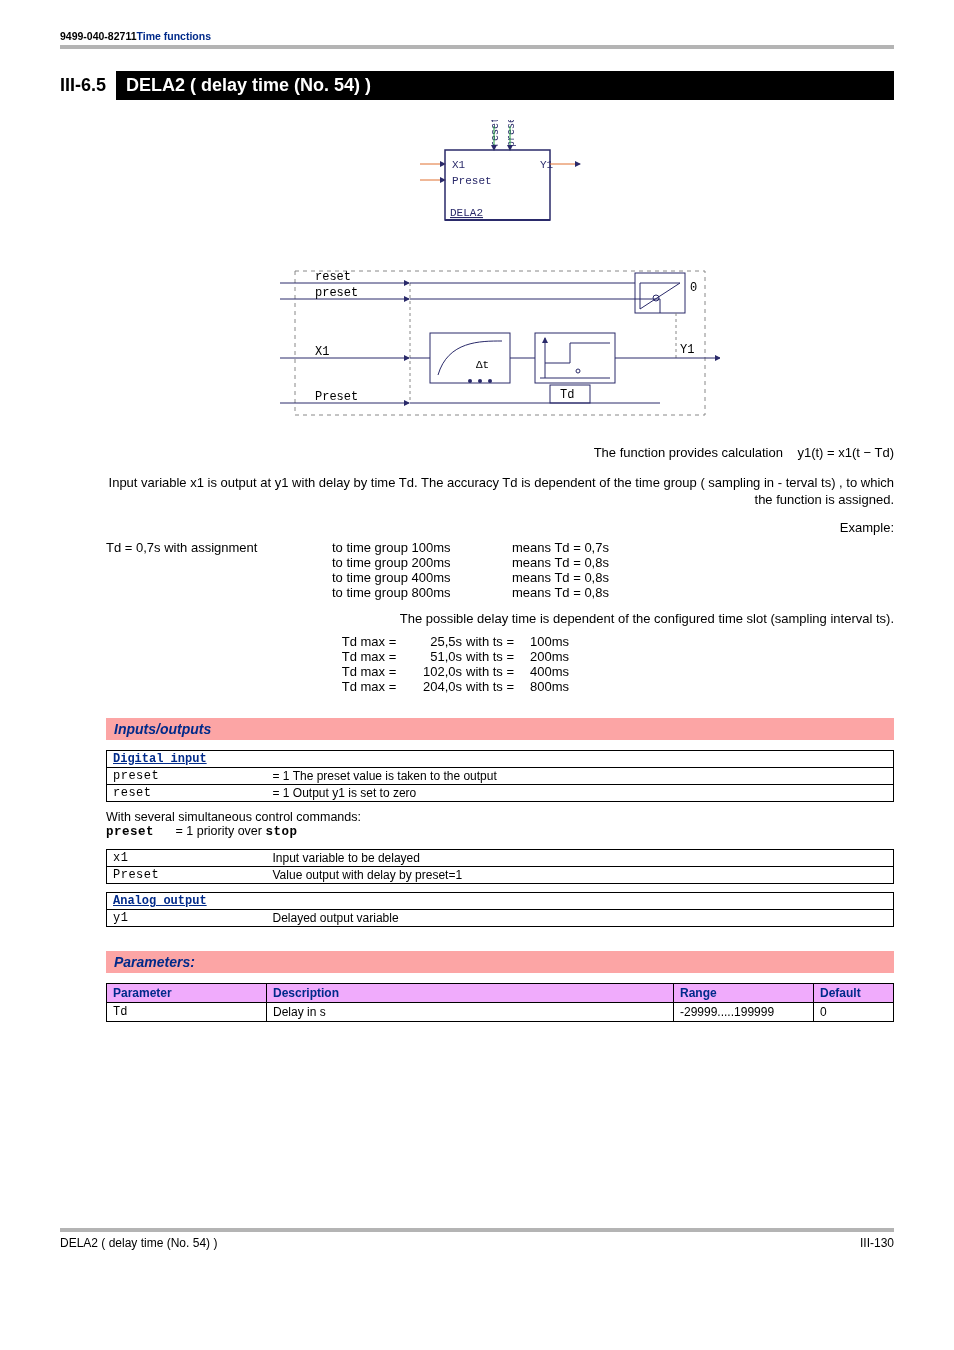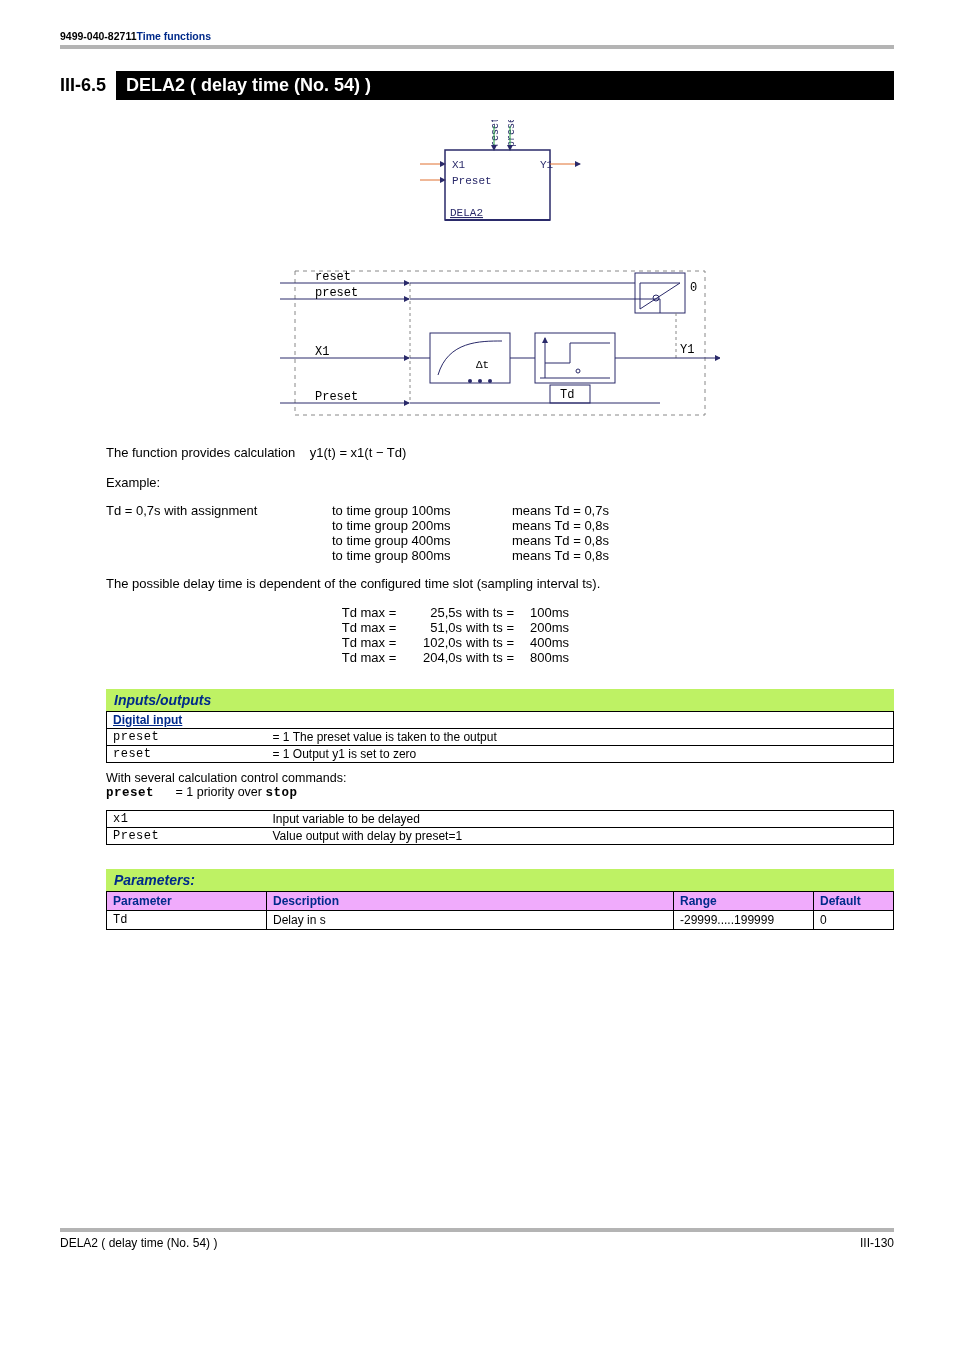--- a/index.html
+++ b/index.html
@@ -26,47 +26,48 @@
     font-weight: bold; font-size: 18px; color: #000;
     padding: 4px 10px 4px 0;
   }
   .sec-bar {
     flex: 1; background: #000; color: #fff;
     font-weight: bold; font-size: 18px;
     padding: 4px 10px;
   }
   .diagram-wrap { text-align: center; margin: 20px auto 18px; }
   svg { display: inline-block; }
-  .body-text { font-size: 13px; line-height: 1.35; margin: 12px 0; }
+  .body-text { font-size: 13px; line-height: 1.35; margin: 0 0; text-align: right; }
   .indent { margin-left: 46px; }
   .example-block { margin: 4px 0 10px 0; font-size: 13px; }
   .example-row { display: flex; }
   .ex-left { width: 226px; }
   .ex-mid { width: 180px; }
   .tdmax-block { margin-left: 230px; font-size: 13px; }
   .tdmax-row { display: flex; }
   .tm-l { width: 70px; text-align: center; padding-right: 4px; }
   .tm-v { width: 60px; text-align: right; padding-right: 4px; }
   .tm-w { width: 64px; padding-right: 4px; }
   .tm-t { width: 52px; text-align: left; }
 
   .subhead {
-    background: #bef264; color: #002a8a;
+    background: #fca5a5; color: #002a8a;
     font-style: italic; font-weight: bold;
     font-size: 14px; padding: 3px 8px;
-    margin-top: 24px; 
+    margin-top: 24px; margin-bottom: 10px;
   }
   table { width: 100%; border-collapse: collapse; font-size: 12px; }
   table.io { border: 1.5px solid #000; margin-bottom: 8px; }
   table.io th.grp {
     text-align: left; color: #002a8a; font-weight: bold;
     background: #fff; padding: 1px 6px;
     border-top: 1.5px solid #000;
     font-size: 12px;
     text-decoration: underline;
+    font-family: Liberation Mono, monospace;
   }
   table.io td {
     border-top: 1px solid #000;
     padding: 1px 6px; vertical-align: top;
   }
   table.io td.lbl { width: 160px; font-family: "Courier New", monospace; letter-spacing: 0.5px; }
 
   .priority { font-size: 12.5px; margin: 6px 0 10px 0; }
   .priority .mono { font-family: "Courier New", monospace; font-weight: bold; letter-spacing: 0.5px; }
 
@@ -169,20 +170,21 @@
         <line x1="396" y1="50" x2="396" y2="96" stroke="#888" stroke-dasharray="3 3"></line>
         <line x1="335" y1="95" x2="440" y2="95" stroke="#2a2a6a" marker-end="url(#arr2)"></line>
         <text x="400" y="90" font-size="12" font-family="Courier New">Y1</text>
         <line x1="130" y1="140" x2="380" y2="140" stroke="#2a2a6a"></line>
       </svg>
     </div>
 
     <p class="body-text">
       <span>The function provides calculation</span>&nbsp;&nbsp;&nbsp;&nbsp;<span>y1(t) = x1(t − Td)</span>
     </p>
+    <p class="body-text" style="margin-top:12px">Input variable x1 is output at y1 with delay by time Td. The accuracy Td is dependent of the time group ( sampling in - terval ts) , to which the function is assigned.</p>
 
     <p class="body-text" style="margin-top:10px">Example:</p>
     <div class="example-block">
       <div class="example-row">
         <div class="ex-left">Td = 0,7s with assignment</div>
         <div class="ex-mid">to time group  100ms</div>
         <div>means Td = 0,7s</div>
       </div>
       <div class="example-row">
         <div class="ex-left"></div>
@@ -241,41 +243,52 @@
             <td>= 1  The preset value is taken to the output</td>
           </tr>
       <tr>
             <td class="lbl">reset</td>
             <td>= 1  Output y1 is set to zero</td>
           </tr>
     </tbody>
       </table>
 
     <div class="priority">
-      <div>With several calculation control commands:</div>
+      <div>With several simultaneous control commands:</div>
       <div>
         <span class="mono" style="display:inline-block;width:66px">preset</span>
         <span>= 1 priority over</span>
         <span class="mono">stop</span>
       </div>
     </div>
 
     <table class="io">
       <tbody>
       <tr>
             <td class="lbl">x1</td>
             <td>Input variable to be delayed</td>
           </tr>
       <tr>
             <td class="lbl">Preset</td>
             <td>Value output with delay by preset=1</td>
           </tr>
     </tbody>
       </table>
 
+    <table class="io">
+      <tbody>
+          <tr>
+            <th class="grp" colspan="2">Analog output</th>
+          </tr>
+      <tr>
+            <td class="lbl">y1</td>
+            <td>Delayed output variable</td>
+          </tr>
+    </tbody>
+      </table>
 
     <div class="subhead">Parameters:</div>
 
     <table class="params">
       <tbody>
           <tr>
         <th style="width:160px">Parameter</th>
         <th>Description</th>
         <th style="width:140px">Range</th>
         <th style="width:80px">Default</th>

